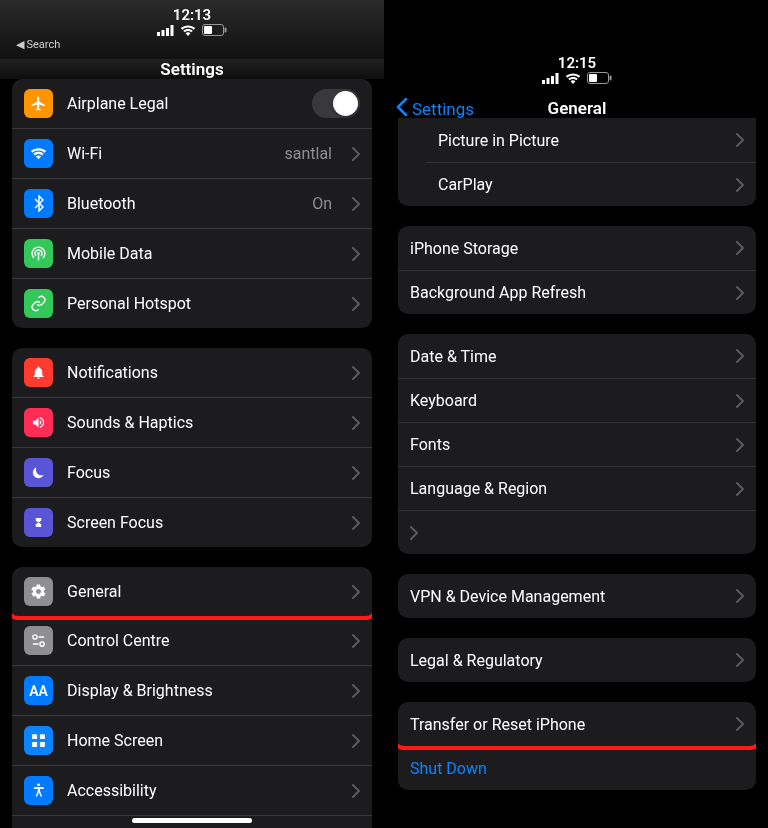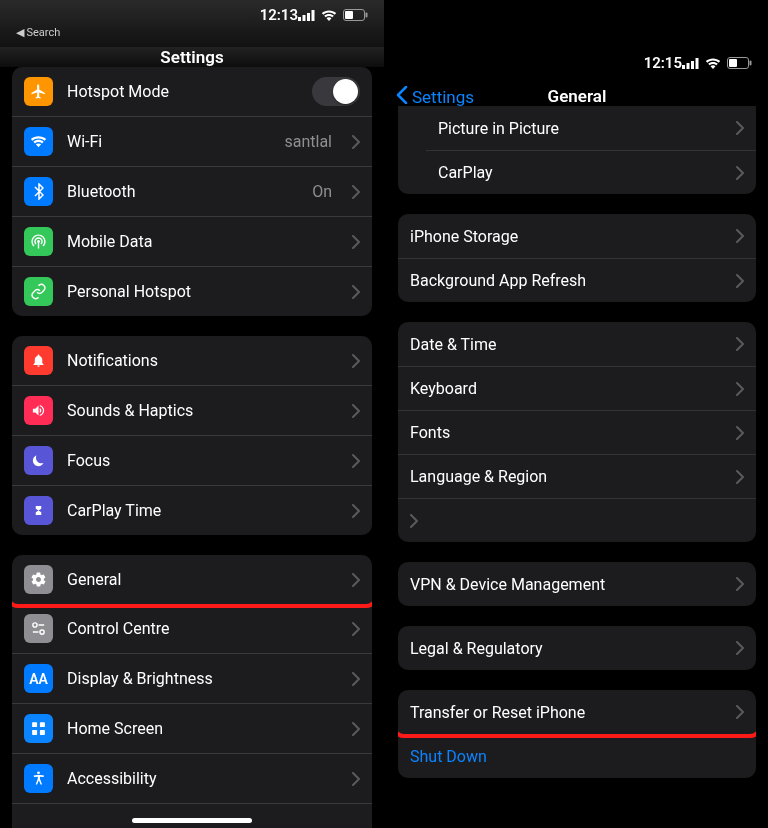--- a/index.html
+++ b/index.html
@@ -1,19 +1,19 @@
 <!DOCTYPE html>
 <html><head>
 <meta charset="utf-8">
 <style>
   * { margin: 0; padding: 0; box-sizing: border-box; font-family: -apple-system, BlinkMacSystemFont, "Segoe UI", Roboto, Helvetica, Arial, sans-serif; -webkit-font-smoothing: antialiased; }
   body { background: #000; width: 768px; height: 828px; display: flex; overflow: hidden; }
   .phone { flex: 1 1 50%; height: 100%; background: #000; position: relative; display: flex; flex-direction: column; overflow: hidden; }
   .phone + .phone { border-left: 2px solid #000; margin-top: 48px; }
-  .status-bar { display: flex; justify-content: flex-end; align-items: center; padding: 6px 16px 2px; color: #fff; font-size: 15px; font-weight: 600; }
+  .status-bar { display: flex; justify-content: flex-end; align-items: center; padding: 6px 16px 2px; color: #fff; font-size: 15px; font-weight: 600; flex-direction: column; }
   .status-right { display: flex; align-items: center; gap: 6px; }
   .back-search { padding: 0 16px 6px; color: #ccc; font-size: 11px; display: flex; align-items: center; gap: 2px; }
   .back-chevron { display:inline-block; }
   .header { text-align: center; color: #fff; font-size: 17px; font-weight: 600; position: relative; padding: 10px 0 0; }
   .header .nav-back { position: absolute; left: 10px; top: 10px; color: #0a84ff; font-size: 17px; display: flex; align-items: center; gap: 4px; font-weight: 400; }
   .groups { flex: 1; overflow-y: hidden; padding: 0 12px; }
   .group { background: #1c1c1e; border-radius: 10px; margin-bottom: 20px; overflow: hidden; }
   .row { display: flex; align-items: center; padding: 10px 12px 10px 12px; position: relative; min-height: 44px; }
   .row + .row { border-top: 0.5px solid #3a3a3c; }
   .right-phone .row + .row { border-top: 0.5px solid #333335; }
@@ -80,21 +80,21 @@
     <span>Settings</span>
   </div>
   <div class="groups" id="left-groups">
       <div class="group">
         <div class="row">
           <span class="icon-wrap bg-orange">
             <svg width="17" height="17" viewBox="0 0 24 24" fill="#fff">
               <path d="M21 16v-2l-8-5V3.5c0-.83-.67-1.5-1.5-1.5S10 2.67 10 3.5V9l-8 5v2l8-2.5V19l-2 1.5V22l3.5-1 3.5 1v-1.5L13 19v-5.5l8 2.5z"></path>
             </svg>
           </span>
-          <span class="label">Hotspot Mode</span>
+          <span class="label">Airplane Legal</span>
           <span class="toggle">
             <span class="knob"></span>
           </span>
         </div>
         <div class="row">
           <span class="icon-wrap bg-blue">
             <svg width="17" height="13" viewBox="0 0 16 11" fill="#fff">
               <path d="M8 11 L5.5 8.2 C6.9 7 9.1 7 10.5 8.2 Z M3.2 5.7 C5.9 3.3 10.1 3.3 12.8 5.7 L11.3 7.3 C9.4 5.6 6.6 5.6 4.7 7.3 Z M0.8 3.1 C4.8 -0.4 11.2 -0.4 15.2 3.1 L13.7 4.7 C10.5 1.9 5.5 1.9 2.3 4.7 Z"></path>
             </svg>
           </span>
@@ -187,21 +187,21 @@
               <path d="M1 1 L7 7 L1 13" fill="none" stroke="#5a5a5e" stroke-width="2" stroke-linecap="round" stroke-linejoin="round"></path>
             </svg>
           </span>
         </div>
         <div class="row">
           <span class="icon-wrap bg-indigo">
             <svg width="11" height="17" viewBox="0 0 24 24" fill="#fff">
               <path d="M6 2v6l6 4-6 4v6h12v-6l-6-4 6-4V2H6z"></path>
             </svg>
           </span>
-          <span class="label">CarPlay Time</span>
+          <span class="label">Screen Focus</span>
           <span class="chev">
             <svg width="8" height="14" viewBox="0 0 8 14">
               <path d="M1 1 L7 7 L1 13" fill="none" stroke="#5a5a5e" stroke-width="2" stroke-linecap="round" stroke-linejoin="round"></path>
             </svg>
           </span>
         </div>
       </div>
       <div class="group">
         <div class="highlight-wrap" style="position: relative;">
           <div class="row">

